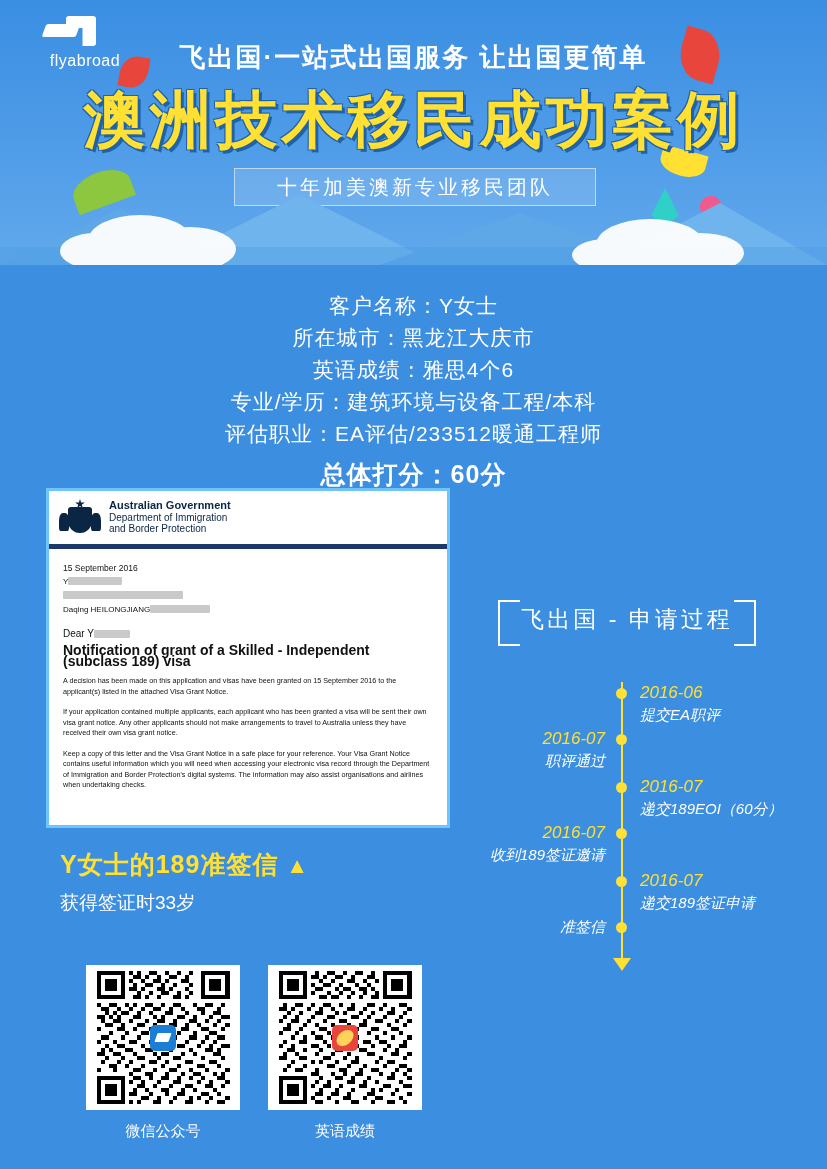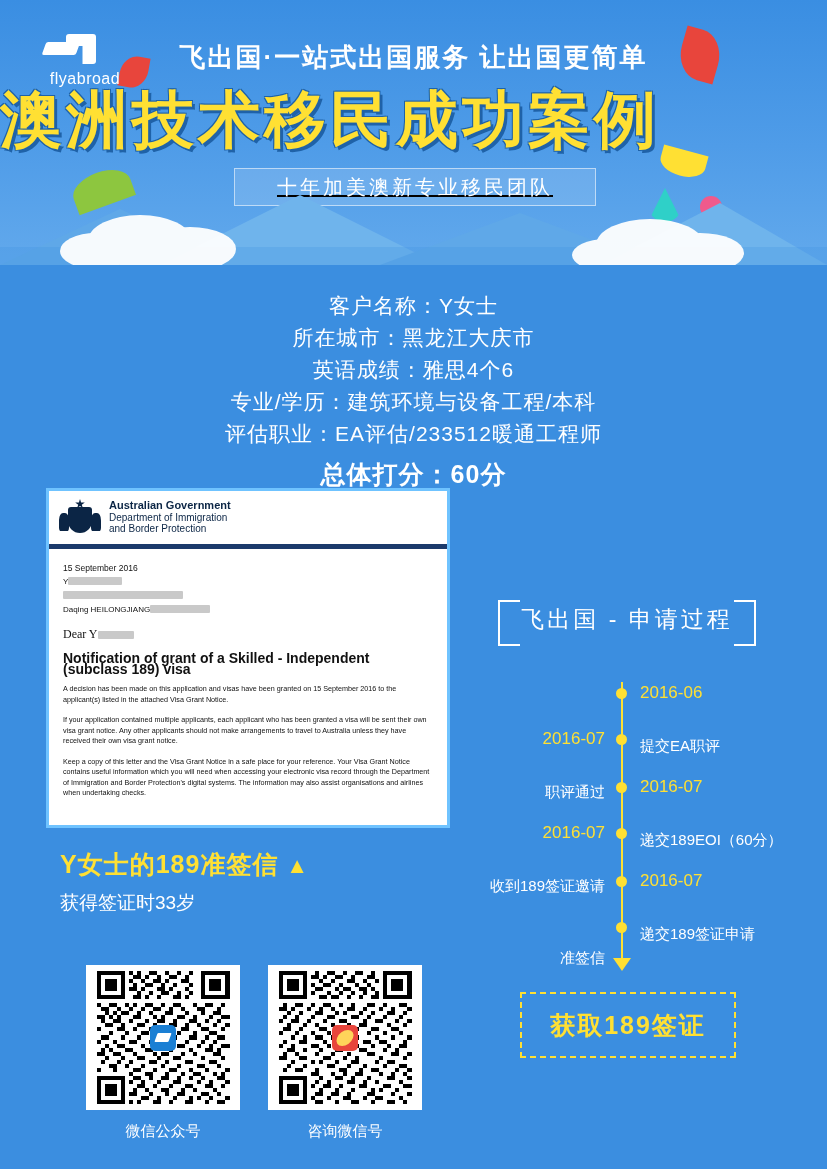--- a/index.html
+++ b/index.html
@@ -10,40 +10,40 @@
     overflow:hidden;
     position:relative;
   }
   .page{position:relative;width:827px;height:1169px;overflow:hidden;background:#3b8ee0;}
 
   
   .header{position:absolute;top:0;left:0;width:827px;height:265px;
     background:linear-gradient(180deg,#3a8ee2 0%,#4f9ce8 55%,#62a9ec 100%);
     overflow:hidden;}
   .cloudband{position:absolute;left:0;bottom:0;width:827px;height:120px;}
-  .logo{position:absolute;left:30px;top:28px;width:110px;height:70px;}
+  .logo{position:absolute;left:30px;top:10px;width:110px;height:70px;}
   .logo .mark{position:absolute;left:14px;top:6px;width:60px;height:34px;}
   .logo .mark .b1{position:absolute;left:0;top:8px;width:34px;height:13px;background:#ffffff;transform:skewX(-20deg);border-radius:2px;}
   .logo .mark .b2{position:absolute;left:22px;top:0px;width:30px;height:30px;background:#ffffff;border-radius:3px;clip-path:polygon(0 0,100% 0,100% 100%,55% 100%,55% 40%,0 40%);}
   .logo .txt{position:absolute;left:0;top:42px;width:110px;text-align:center;color:#fff;font-size:16px;letter-spacing:.5px;}
 
   .tagline{position:absolute;left:0;top:40px;width:827px;text-align:center;color:#ffffff;
     font-size:26px;font-weight:bold;letter-spacing:2px;}
   .redswoosh{position:absolute;left:680px;top:30px;width:40px;height:50px;
     background:#e8453c;border-radius:0 60% 0 60%;transform:rotate(16deg);}
   .redswoosh2{position:absolute;left:120px;top:56px;width:28px;height:32px;
     background:#e8453c;border-radius:60% 0 60% 0;transform:rotate(10deg);}
 
-  .bigtitle{position:absolute;left:0;top:78px;width:827px;text-align:left;
+  .bigtitle{position:absolute;left:0;top:78px;width:827px;text-align:center;
     font-size:62px;font-weight:bold;color:#ffe033;letter-spacing:4px;
     text-shadow:3px 3px 0 #1f62a8, -1px -1px 0 #1f62a8, 1px -1px 0 #1f62a8, -1px 1px 0 #1f62a8;}
 
   .subbar{position:absolute;left:234px;top:168px;width:360px;height:36px;
     background:rgba(255,255,255,0.14);border:1px solid rgba(255,255,255,0.55);
-    display:flex;align-items:center;justify-content:center;text-decoration:underline;}
+    display:flex;align-items:center;justify-content:center;}
   .subbar span{color:#ffffff;font-size:20px;letter-spacing:3px;}
 
   .deco{position:absolute;border-radius:50%;}
   .d-green{left:72px;top:172px;width:60px;height:34px;background:#8dc63f;border-radius:50% 50% 0 0;transform:rotate(-20deg);}
   .d-yellow{left:660px;top:150px;width:46px;height:26px;background:#ffe033;border-radius:0 0 50% 50%;transform:rotate(15deg);}
   .d-teal{left:648px;top:188px;width:34px;height:34px;background:#2fd0c8;clip-path:polygon(50% 0,100% 100%,0 100%);}
   .d-pink{left:700px;top:196px;width:22px;height:22px;background:#f05a8c;border-radius:50%;}
 
   .mtn{position:absolute;bottom:0;left:0;width:827px;height:90px;}
 
@@ -60,21 +60,21 @@
   .coa .shield{position:absolute;left:9px;top:8px;width:24px;height:26px;background:#0b2545;border-radius:3px 3px 12px 12px;}
   .coa .star{position:absolute;left:16px;top:0px;width:10px;height:10px;background:#0b2545;clip-path:polygon(50% 0,61% 35%,98% 35%,68% 57%,79% 91%,50% 70%,21% 91%,32% 57%,2% 35%,39% 35%);}
   .coa .animL{position:absolute;left:0px;top:14px;width:10px;height:18px;background:#0b2545;border-radius:40% 40% 20% 20%;}
   .coa .animR{position:absolute;right:0px;top:14px;width:10px;height:18px;background:#0b2545;border-radius:40% 40% 20% 20%;}
   .gov-t1{font-size:11px;font-weight:bold;color:#0b2545;line-height:13px;}
   .gov-t2{font-size:10px;color:#0b2545;line-height:11px;}
   .letter-body{padding:14px 14px;font-size:7.2px;color:#111;line-height:10.5px;}
   .letter-body .date{font-size:8.5px;margin-bottom:2px;}
   .redact{display:inline-block;background:#c9c9c9;height:8px;vertical-align:middle;border-radius:1px;}
   .addr{font-size:8px;line-height:11px;margin-bottom:3px;}
-  .dearline{font-size:12px;margin:14px 0 14px;font-family:Liberation Serif, serif;}
+  .dearline{font-size:10px;margin:14px 0 6px;}
   .notif{font-size:14px;font-weight:bold;margin-bottom:10px;}
   .letter-body p{margin:0 0 10px;}
 
   
   .cap1{position:absolute;left:60px;top:848px;width:400px;color:#ffe033;font-size:25px;font-weight:bold;letter-spacing:1px;}
   .cap1 .tri{color:#ffe033;font-size:22px;}
   .cap2{position:absolute;left:60px;top:890px;width:400px;color:#ffffff;font-size:19px;}
 
   
   .qrbox{position:absolute;background:#fff;padding:6px;box-sizing:border-box;}
@@ -92,28 +92,28 @@
 
   .proc{position:absolute;left:494px;top:598px;width:266px;height:48px;}
   .proc .t{position:absolute;left:0;top:6px;width:266px;text-align:center;color:#ffffff;
     font-size:23px;letter-spacing:3px;}
   .brk{position:absolute;width:20px;height:30px;border-color:#ffffff;}
   .brk.tl{left:4px;top:2px;border-left:2px solid #fff;border-top:2px solid #fff;}
   .brk.tr{right:4px;top:2px;border-right:2px solid #fff;border-top:2px solid #fff;}
   .brk.bl{left:4px;bottom:0px;border-left:2px solid #fff;border-bottom:2px solid #fff;}
   .brk.br{right:4px;bottom:0px;border-right:2px solid #fff;border-bottom:2px solid #fff;}
 
-  .timeline{position:absolute;left:0;top:0;width:827px;height:1169px;pointer-events:none;}
+  .timeline{position:absolute;left:0;top:0;width:827px;height:1169px;pointer-events:none;font-style:italic;}
   .tl-line{position:absolute;left:621px;top:682px;width:2px;height:280px;background:#ffe033;}
   .tl-arrow{position:absolute;left:613px;top:958px;width:0;height:0;
     border-left:9px solid transparent;border-right:9px solid transparent;border-top:13px solid #ffe033;}
   .dot{position:absolute;width:11px;height:11px;border-radius:50%;background:#ffe033;left:616px;}
   .ev{position:absolute;color:#ffffff;}
   .ev .y{color:#ffe033;font-size:17px;line-height:22px;}
-  .ev .d{color:#ffffff;font-size:15px;line-height:21px;margin-top:31px;}
+  .ev .d{color:#ffffff;font-size:15px;line-height:21px;}
   .ev.right{left:640px;text-align:left;}
   .ev.left{right:222px;text-align:right;width:180px;}
 
   .result{position:absolute;left:520px;top:992px;width:212px;height:62px;
     border:2px dashed #ffe033;display:flex;align-items:center;justify-content:center;}
   .result span{color:#ffe033;font-size:25px;font-weight:bold;letter-spacing:2px;}
 </style>
 </head>
 <body>
 
@@ -710,21 +710,21 @@
           <rect x="27" y="32" width="2" height="1"></rect>
           <rect x="31" y="32" width="1" height="1"></rect>
       </g>
     </svg>
     <div class="qrmid qrmid2">
         <div class="m"></div>
       </div>
   </div>
 
   <div class="qrlabel ql1">微信公众号</div>
-  <div class="qrlabel ql2">咨询微信号</div>
+  <div class="qrlabel ql2">英语成绩</div>
 
   <div class="badgeclip">
     
   </div>
 
   <div class="proc">
     <div class="brk tl"></div>
     <div class="brk tr"></div>
     <div class="brk bl"></div>
     <div class="brk br"></div>
@@ -764,17 +764,14 @@
       <div class="y">2016-07</div>
       <div class="d">递交189签证申请</div>
     </div>
 
     <div class="dot" style="top:922px"></div>
     <div class="ev left" style="top:916px">
       <div class="d">准签信</div>
     </div>
   </div>
 
-  <div class="result">
-    <span>获取189签证</span>
-  </div>
 
 </div>
 
 </body></html>

